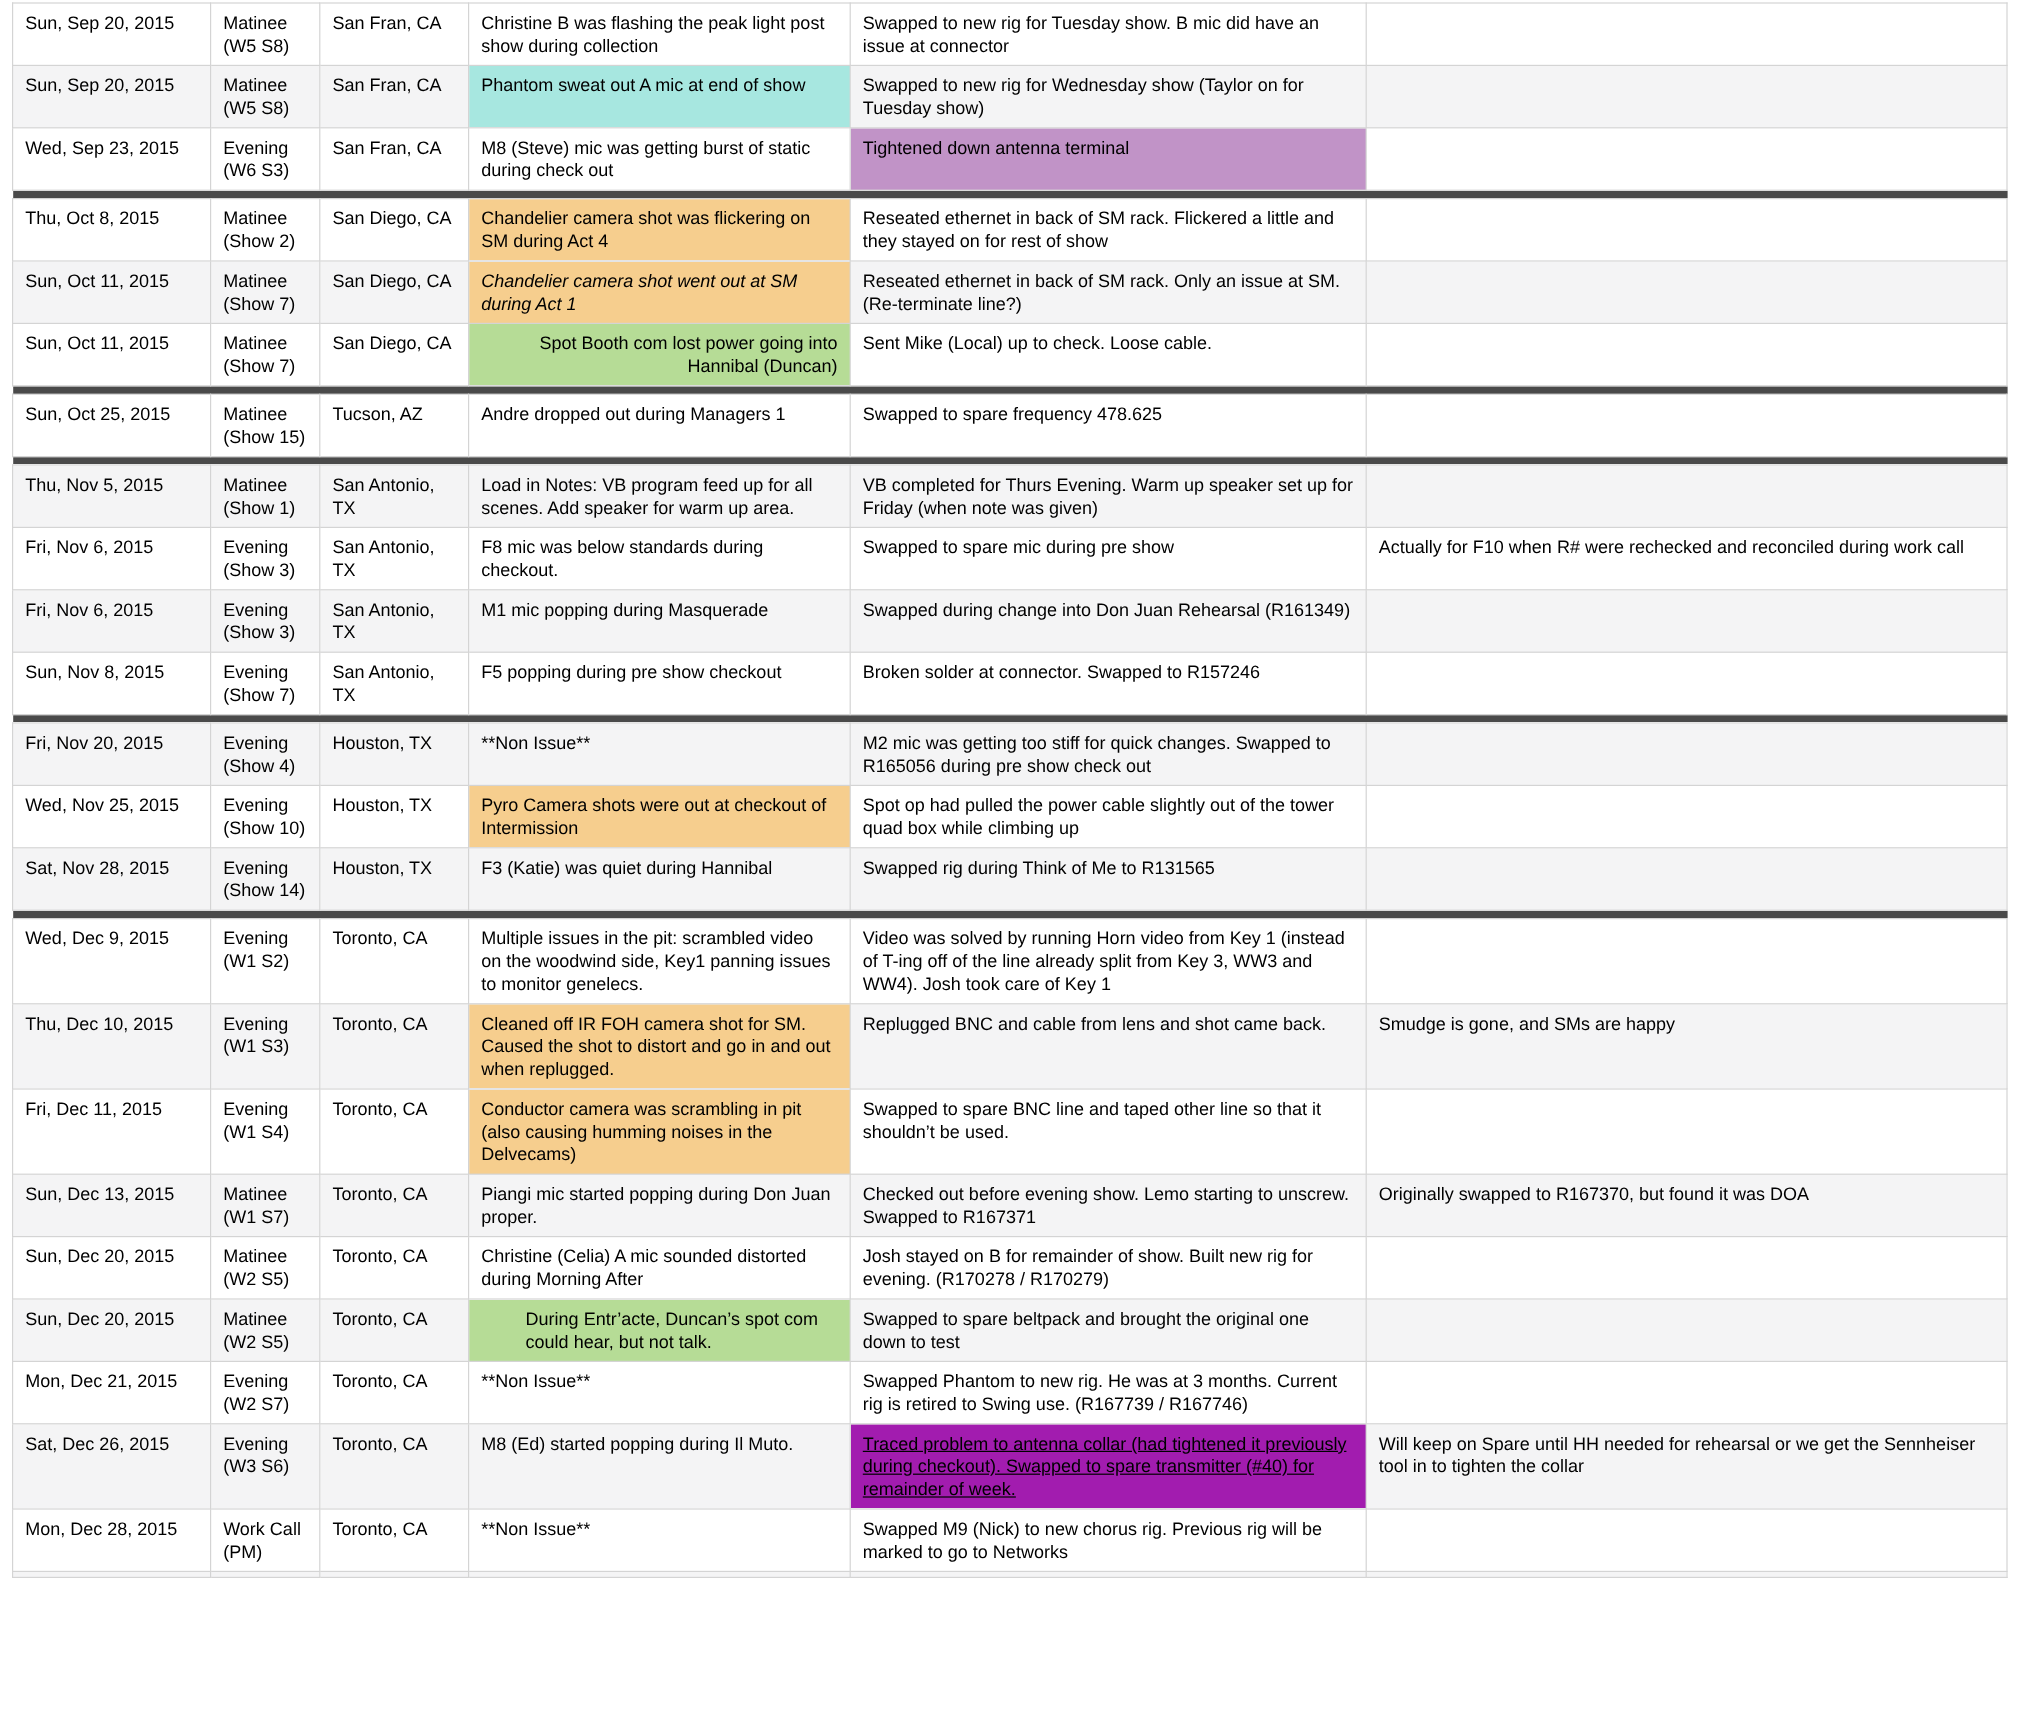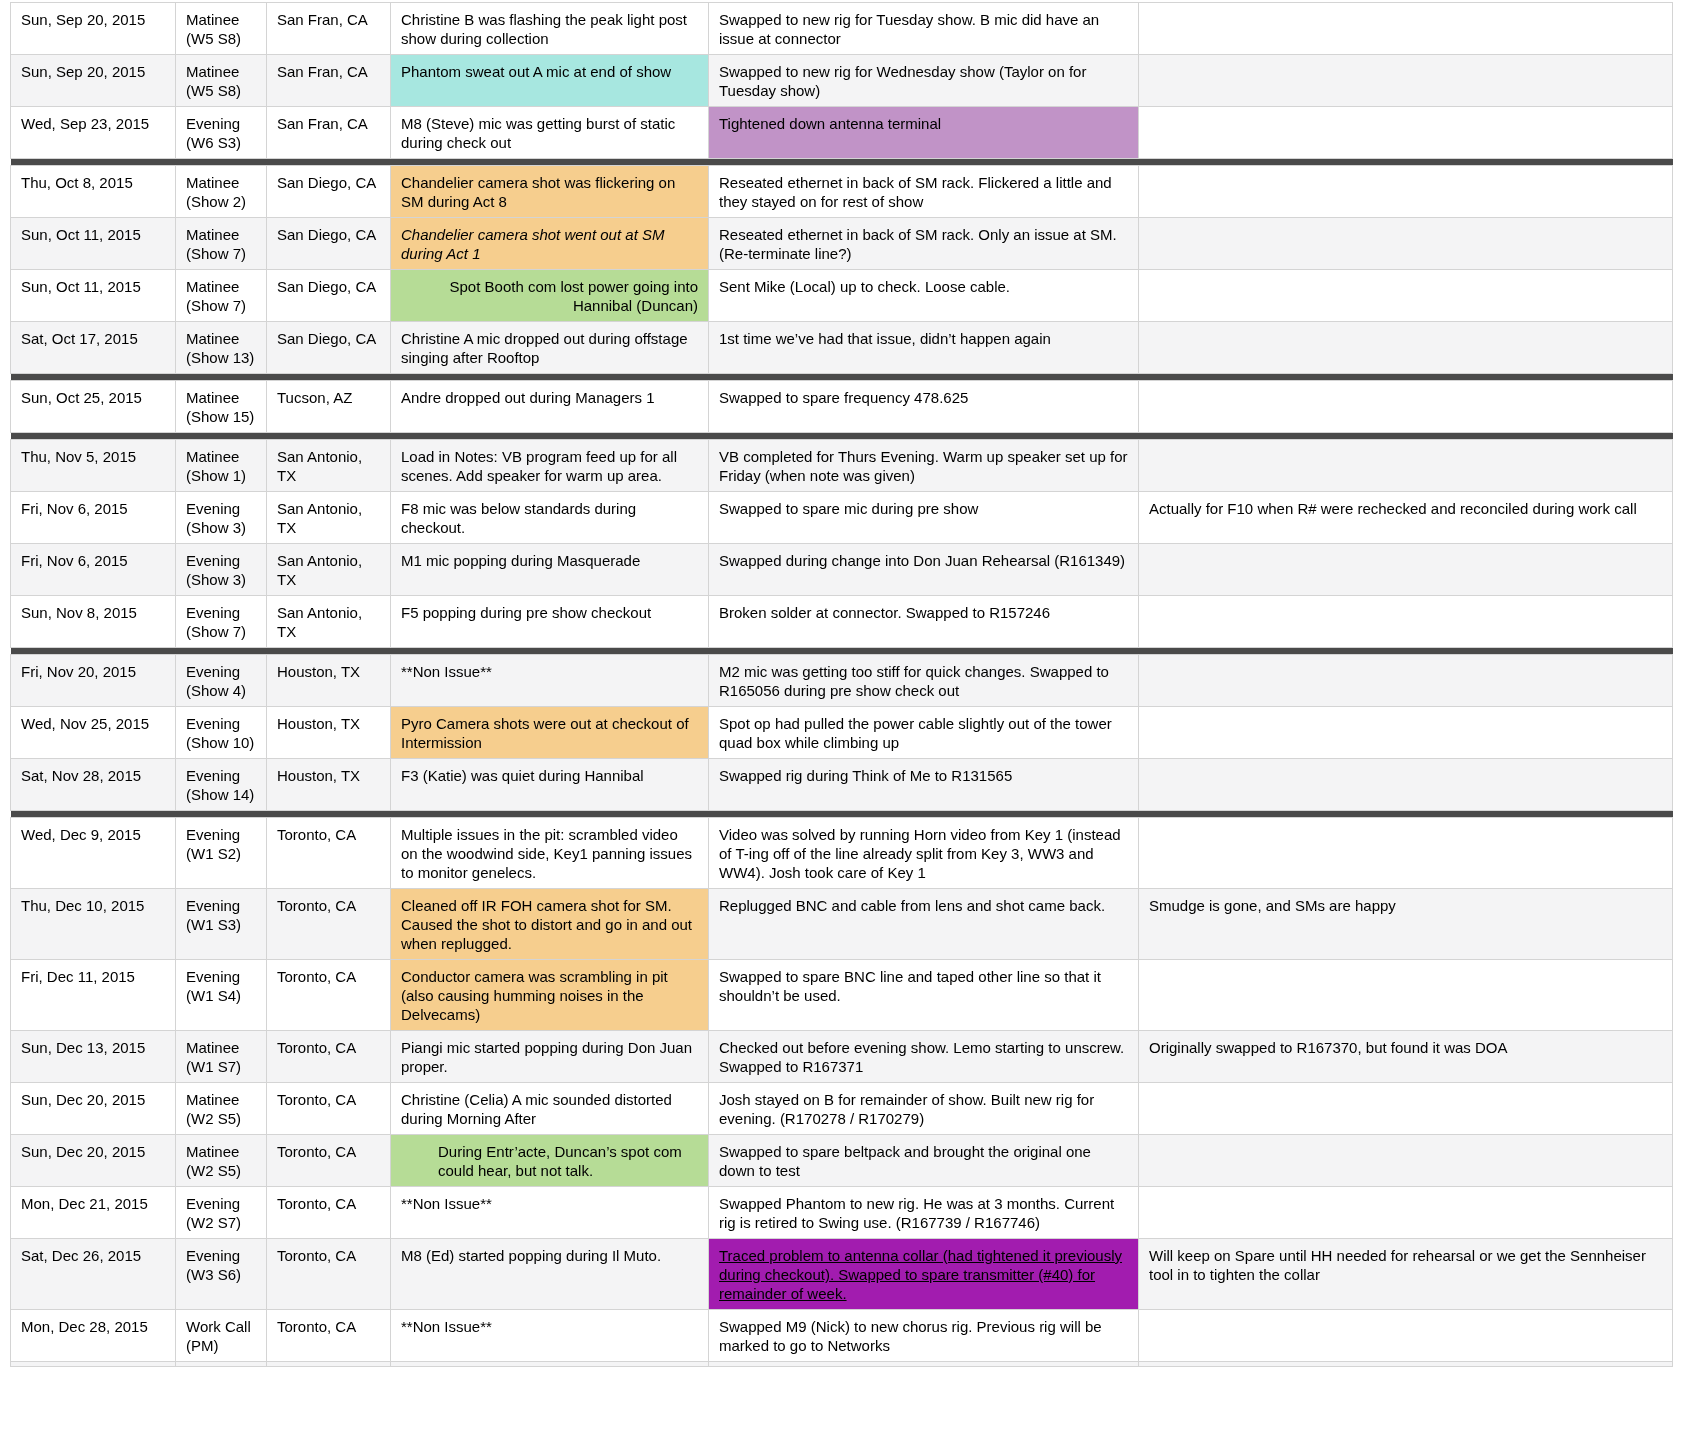--- a/index.html
+++ b/index.html
@@ -85,48 +85,40 @@
           <td style="background: rgb(193, 147, 199); margin-left: 36px;">Tightened down antenna terminal</td>
           <td></td>
         </tr>
         <tr class="sep">
           <td colspan="6" style="background: rgb(74, 74, 74);"></td>
         </tr>
         <tr class="">
           <td>Thu, Oct 8, 2015</td>
           <td>Matinee (Show 2)</td>
           <td>San Diego, CA</td>
-          <td style="background: rgb(246, 206, 142);">Chandelier camera shot was flickering on SM during Act 8</td>
+          <td style="background: rgb(246, 206, 142);">Chandelier camera shot was flickering on SM during Act 4</td>
           <td>Reseated ethernet in back of SM rack. Flickered a little and they stayed on for rest of show</td>
           <td></td>
         </tr>
         <tr class="alt">
           <td>Sun, Oct 11, 2015</td>
           <td>Matinee (Show 7)</td>
           <td>San Diego, CA</td>
           <td style="background: rgb(246, 206, 142); font-style: italic;">Chandelier camera shot went out at SM during Act 1</td>
           <td>Reseated ethernet in back of SM rack. Only an issue at SM. (Re-terminate line?)</td>
           <td></td>
         </tr>
         <tr class="">
           <td>Sun, Oct 11, 2015</td>
           <td>Matinee (Show 7)</td>
           <td>San Diego, CA</td>
           <td style="background: rgb(182, 220, 150); text-align: right;">Spot Booth com lost power going into Hannibal (Duncan)</td>
           <td>Sent Mike (Local) up to check. Loose cable.</td>
           <td></td>
         </tr>
-        <tr class="alt">
-          <td>Sat, Oct 17, 2015</td>
-          <td>Matinee (Show 13)</td>
-          <td>San Diego, CA</td>
-          <td>Christine A mic dropped out during offstage singing after Rooftop</td>
-          <td>1st time we’ve had that issue, didn’t happen again</td>
-          <td></td>
-        </tr>
         <tr class="sep">
           <td colspan="6" style="background: rgb(74, 74, 74);"></td>
         </tr>
         <tr class="">
           <td>Sun, Oct 25, 2015</td>
           <td>Matinee (Show 15)</td>
           <td>Tucson, AZ</td>
           <td>Andre dropped out during Managers 1</td>
           <td>Swapped to spare frequency 478.625</td>
           <td></td>

